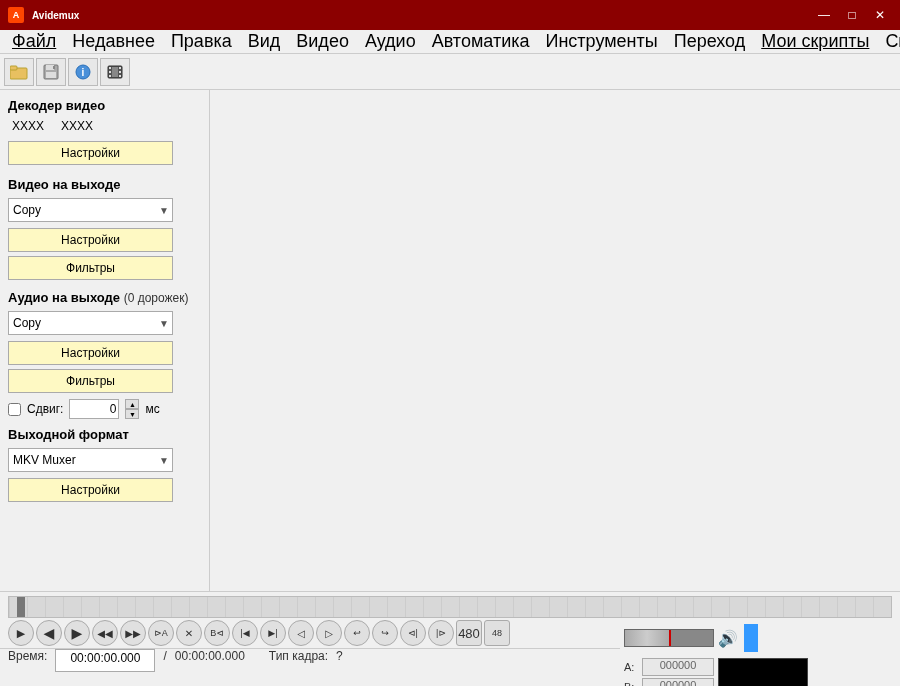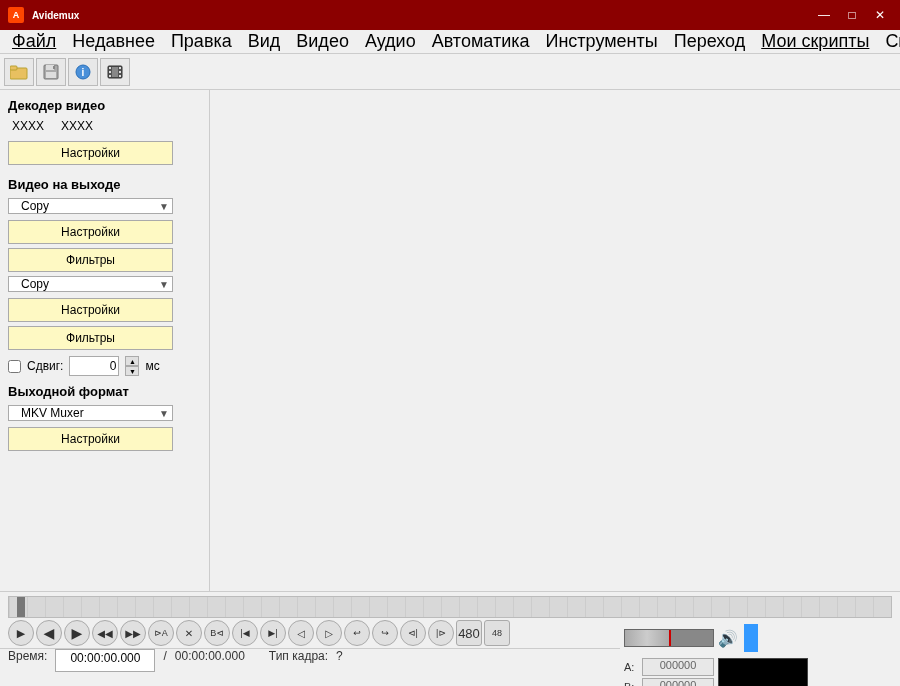--- a/index.html
+++ b/index.html
@@ -139,25 +139,25 @@
       background: #fef9c3;
       border: 1px solid #aaa;
       cursor: pointer;
       font-size: 12px;
       text-align: center;
       margin-bottom: 4px;
       line-height: 22px;
     }
     .dropdown {
       width: 165px;
-      height: 16px;
+      height: 24px;
       background: white;
       border: 1px solid #aaa;
       font-size: 12px;
-      padding: 0 12px;
+      padding: 0 4px;
       appearance: none;
       -webkit-appearance: none;
       position: relative;
       cursor: pointer;
     }
     .dropdown-wrapper {
       position: relative;
       display: inline-block;
     }
     .dropdown-arrow {
@@ -455,20 +455,24 @@
     <div class="dropdown-wrapper" style="margin-bottom:6px">
       <select class="dropdown">
         <option>Copy</option>
       </select>
       <span class="dropdown-arrow">▼</span>
     </div>
     <button class="panel-btn">Настройки</button>
     <button class="panel-btn">Фильтры</button>
 
     
+    <div style="margin-top:10px; margin-bottom:6px">
+      <span class="section-title">Аудио на выходе</span>
+      <span class="section-subtitle">(0 дорожек)</span>
+    </div>
     <div class="dropdown-wrapper" style="margin-bottom:6px">
       <select class="dropdown">
         <option>Copy</option>
       </select>
       <span class="dropdown-arrow">▼</span>
     </div>
     <button class="panel-btn">Настройки</button>
     <button class="panel-btn">Фильтры</button>
 
     

